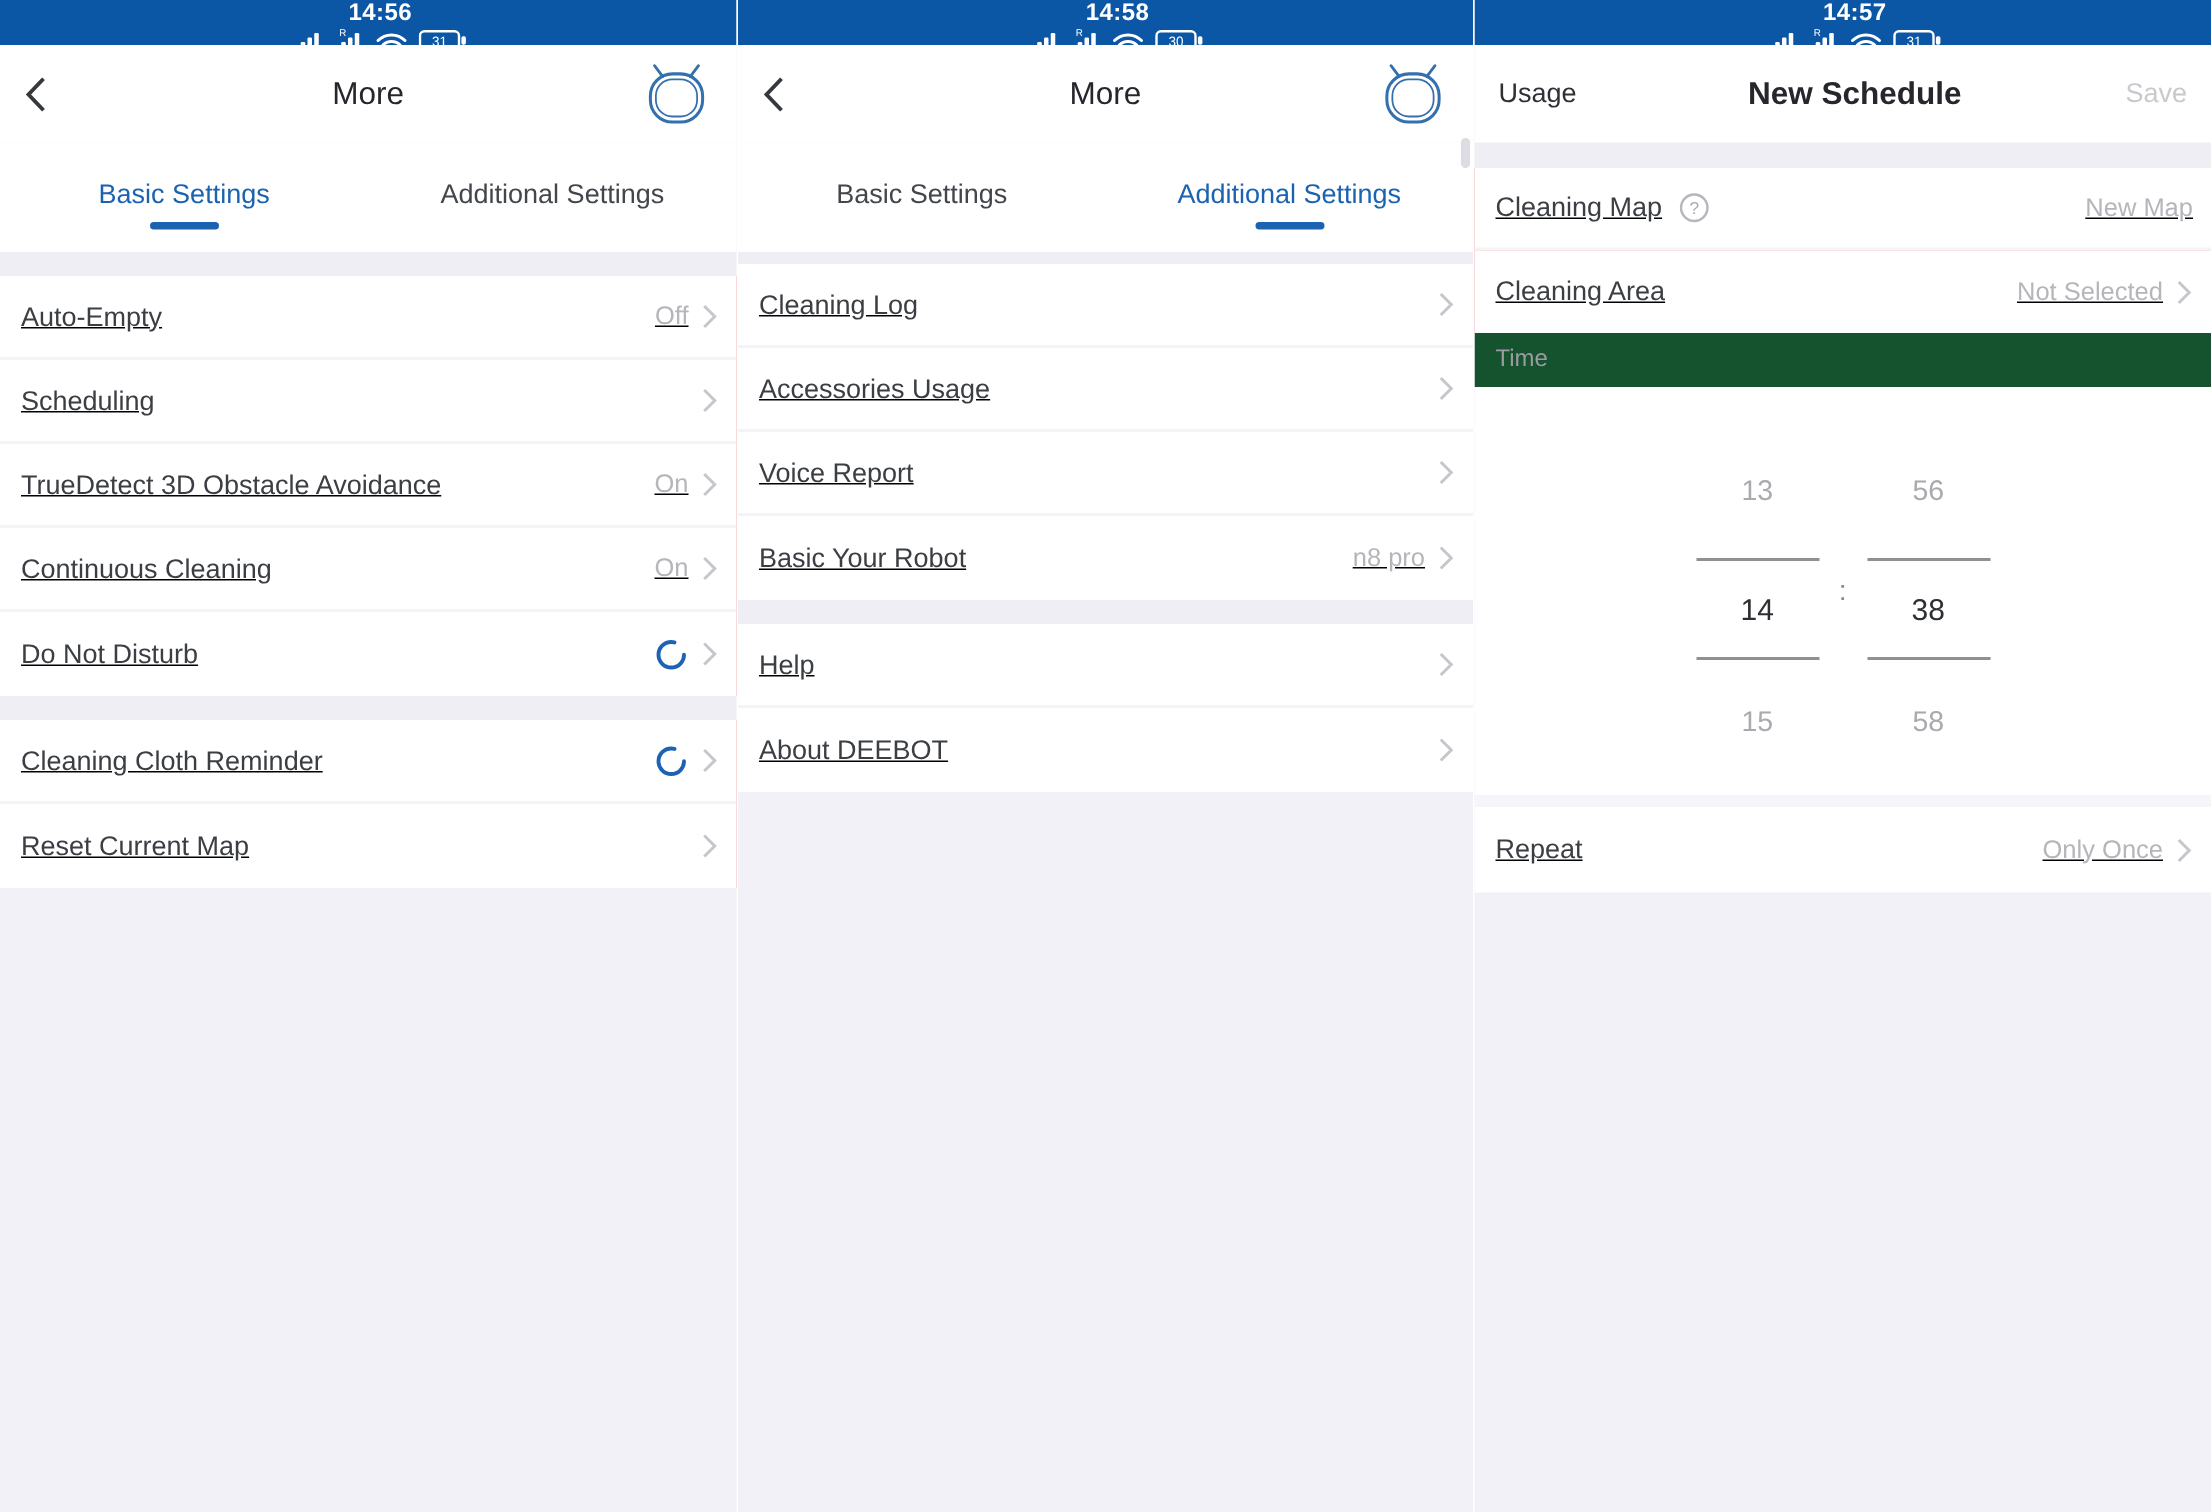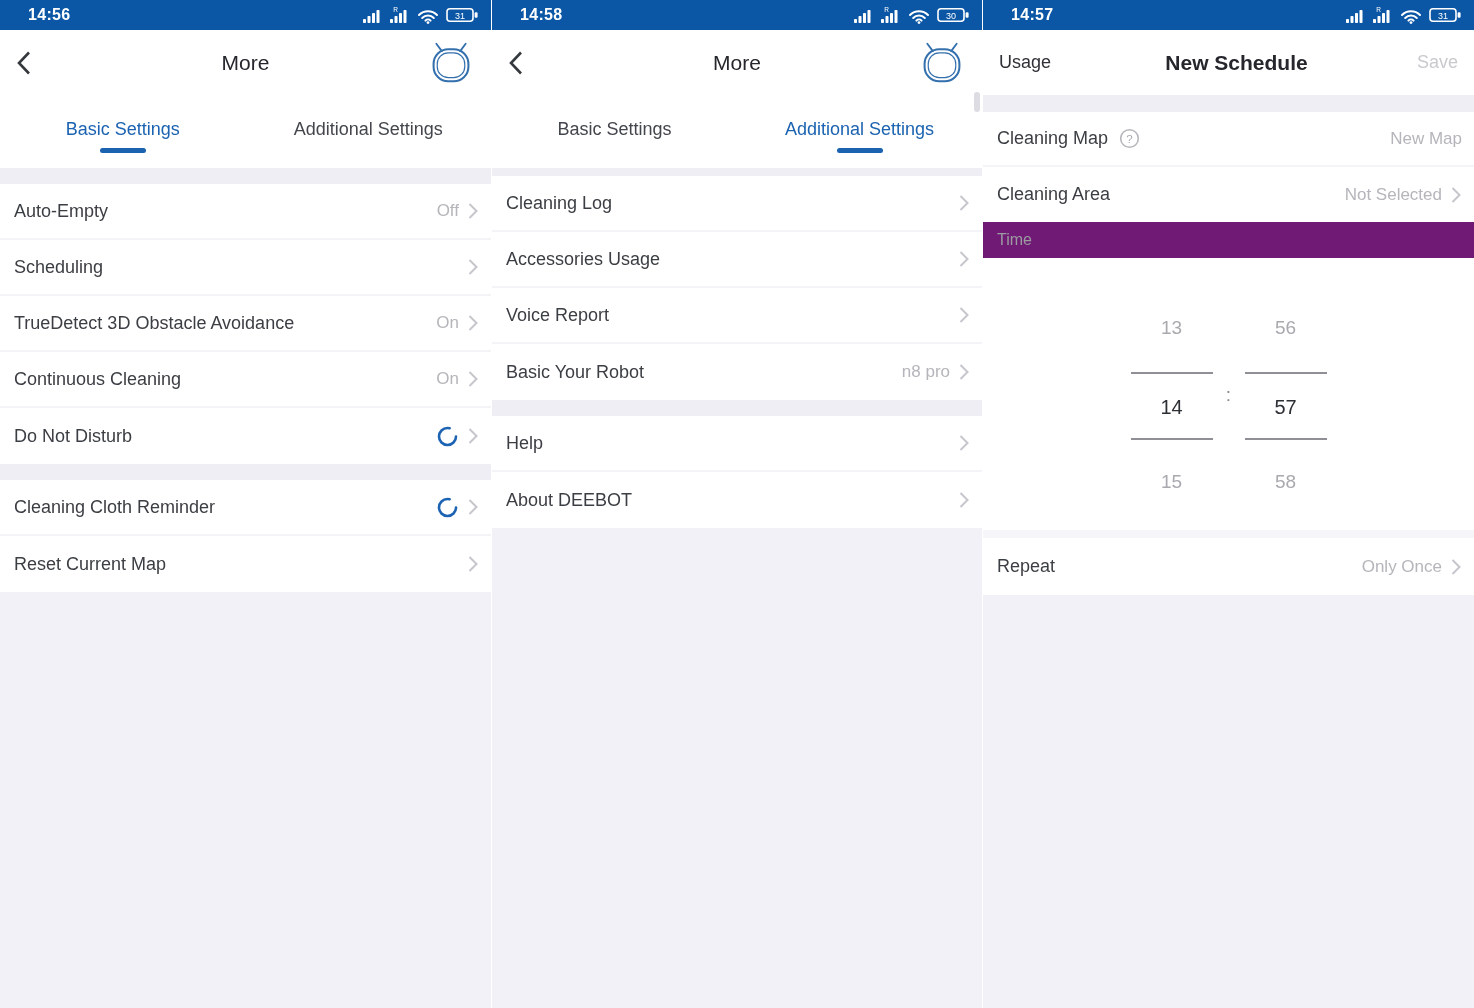--- a/index.html
+++ b/index.html
@@ -7,21 +7,21 @@
               font-family:"Liberation Sans", sans-serif; }
   .app { display:flex; width:1474px; height:1008px; background:#fff; }
   .screen { position:relative; height:1008px; background:#f2f1f7; overflow:hidden; }
   .screen.left  { width:491px; margin-right:1px; }
   .screen.mid   { width:490px; margin-right:1px; }
   .screen.right { width:491px; }
 
   
   .statusbar { height:30px; background:#0b57a5; color:#fff; display:flex;
                align-items:center; justify-content:space-between;
-               padding:0 12px 0 28px; }
+               padding:0 12px 0 28px;flex-direction:column; }
   .sb-time { font-size:16px; font-weight:bold; letter-spacing:.3px; }
   .sb-icons { display:flex; align-items:center; gap:7px; }
 
   
   .header { height:65px; background:#fff; position:relative;
             display:flex; align-items:center; justify-content:center; }
   .back-btn { position:absolute; left:16px; top:50%; transform:translateY(-50%);
               background:none; border:none; cursor:pointer; display:flex; }
   .h-title { font-size:21px; font-weight:normal; color:#25272c; }
   .robot { position:absolute; right:16px; top:50%; transform:translateY(-50%); display:flex; }
@@ -30,21 +30,21 @@
   .tabs { height:73px; background:#fff; display:flex; }
   .tab { flex:1; display:flex; flex-direction:column; align-items:center;
          justify-content:center; font-size:18px; color:#43464c; padding-top:8px; cursor:pointer; }
   .tab .underline { width:46px; height:5px; border-radius:2.5px; background:transparent; margin-top:8px; }
   .tab.active { color:#1b63b1; }
   .tab.active .underline { background:#1b63b1; }
 
   
   .content-gap { height:16px; background:#efeef4; }
   .content-gap.mid-gap { height:8px; }
-  .group { background:#ef4444; }
+  .group { background:#ef4444;text-decoration:underline; }
   .group-gap { height:16px; background:#efeef4; }
   .row { height:56px; display:flex; align-items:center; justify-content:space-between;
          padding:0 12px 0 14px; background:#fff; border-bottom:2px solid #f4f4f8; }
   .group .row:last-child { border-bottom:none; }
   .rows-55 .row { height:55px; }
   .row-left { display:flex; align-items:center; gap:10px; }
   .row-label { font-size:18px; color:#3b3e43; }
   .row-right { display:flex; align-items:center; gap:8px; }
   .row-value { font-size:17px; color:#b5b5bb; }
 
@@ -53,21 +53,21 @@
                   border-radius:3px; background:#dcdce2; }
 
   
   .nav { height:65px; background:#fff; position:relative; display:flex;
          align-items:center; justify-content:space-between; padding:0 16px; }
   .nav-title { position:absolute; left:16px; right:0; text-align:center;
                font-size:21px; font-weight:bold; color:#25272c; pointer-events:none; }
   .nav-cancel { font-size:18px; color:#2f3137; background:none; border:none; cursor:pointer; }
   .nav-save { font-size:18px; color:#c9c9ce; background:none; border:none; }
   .band { height:17px; background:#efeef4; }
-  .time-band { height:36px; background:#701a75; display:flex; align-items:center;
+  .time-band { height:36px; background:#14532d; display:flex; align-items:center;
                padding:0 14px; font-size:16px; color:#9b9ba1; }
 
   
   .picker-area { height:272px; background:#fff; position:relative; }
   .picker { position:absolute; left:50%; transform:translateX(-50%); top:12px;
             display:flex; gap:32px; }
   .pcol { width:82px; display:flex; flex-direction:column; align-items:center; }
   .pdim { height:24px; line-height:24px; font-size:19px; color:#a9a9af; cursor:pointer; }
   .pdim.top { margin-top:46px; }
   .pdim.bottom { margin-top:30px; }
@@ -429,21 +429,21 @@
         <div class="pcol">
           <div class="pdim top">13</div>
           <div class="pline l1"></div>
           <div class="psel">14</div>
           <div class="pline l2"></div>
           <div class="pdim bottom">15</div>
         </div>
         <div class="pcol">
           <div class="pdim top">56</div>
           <div class="pline l1"></div>
-          <div class="psel">57</div>
+          <div class="psel">38</div>
           <div class="pline l2"></div>
           <div class="pdim bottom">58</div>
         </div>
       </div>
       <span class="pcolon">:</span>
     </div>
     <div class="band2"></div>
     <div class="repeat-wrap group">
       <div class="row">
         <span class="row-left">

